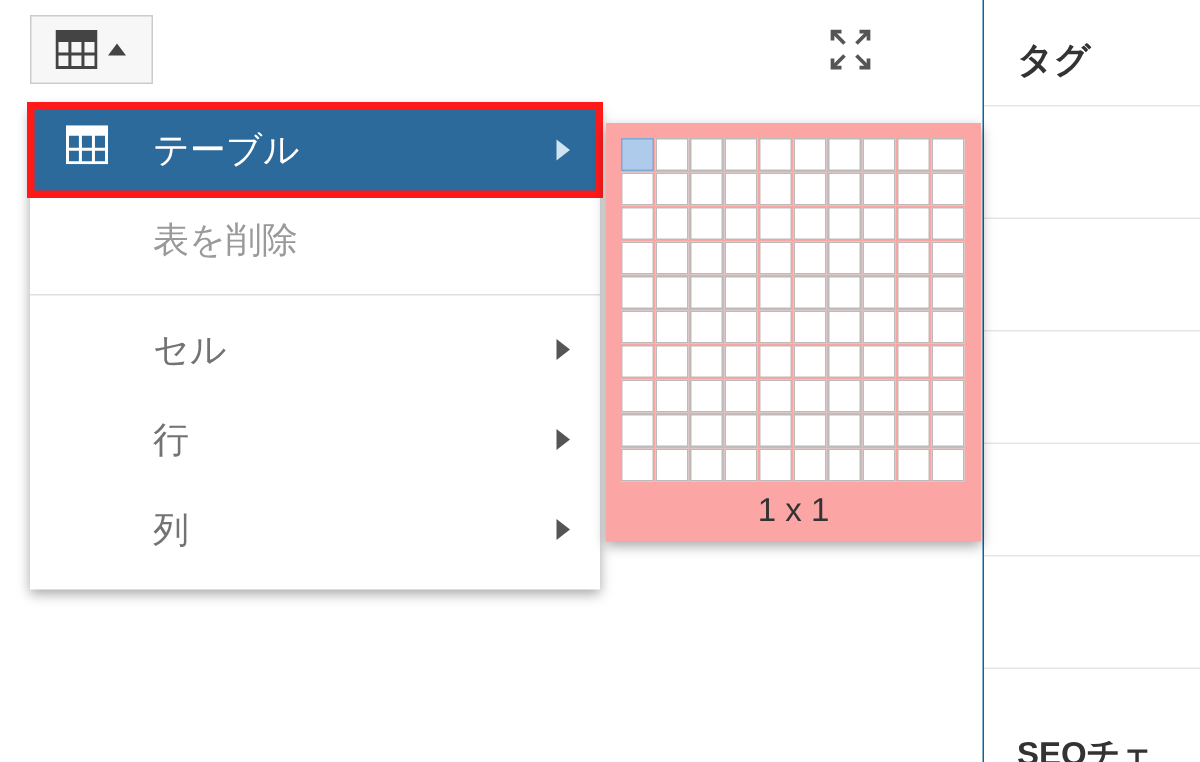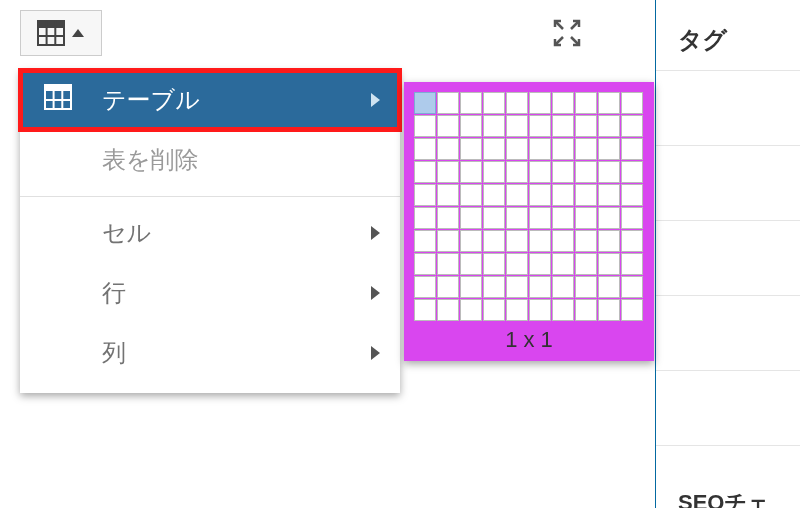--- a/index.html
+++ b/index.html
@@ -120,21 +120,21 @@
     border: 5px solid #ff1a1a;
     pointer-events: none;
   }
 
   
   .gridfly {
     position: absolute;
     top: 82px;
     left: 404px;
     width: 250px;
-    background: #d946ef;
+    background: #fca5a5;
     box-shadow: 0 3px 8px rgba(0,0,0,.35);
     padding: 10px 10px 8px 10px;
   }
   .grid {
     display: grid;
     grid-template-columns: repeat(10, 22px);
     grid-auto-rows: 22px;
     gap: 1px;
   }
   .cell {

